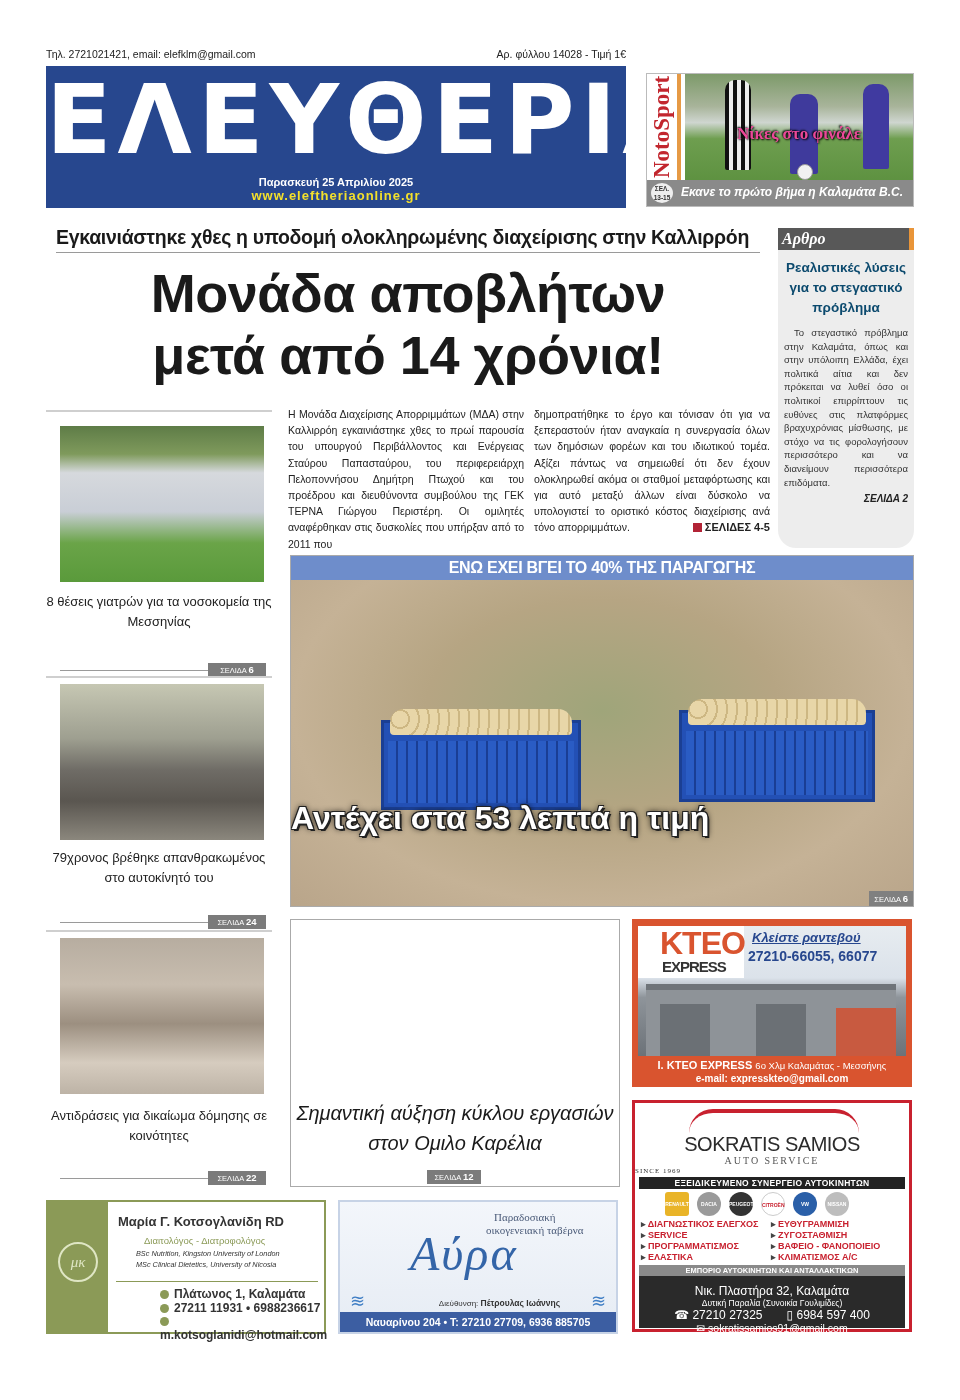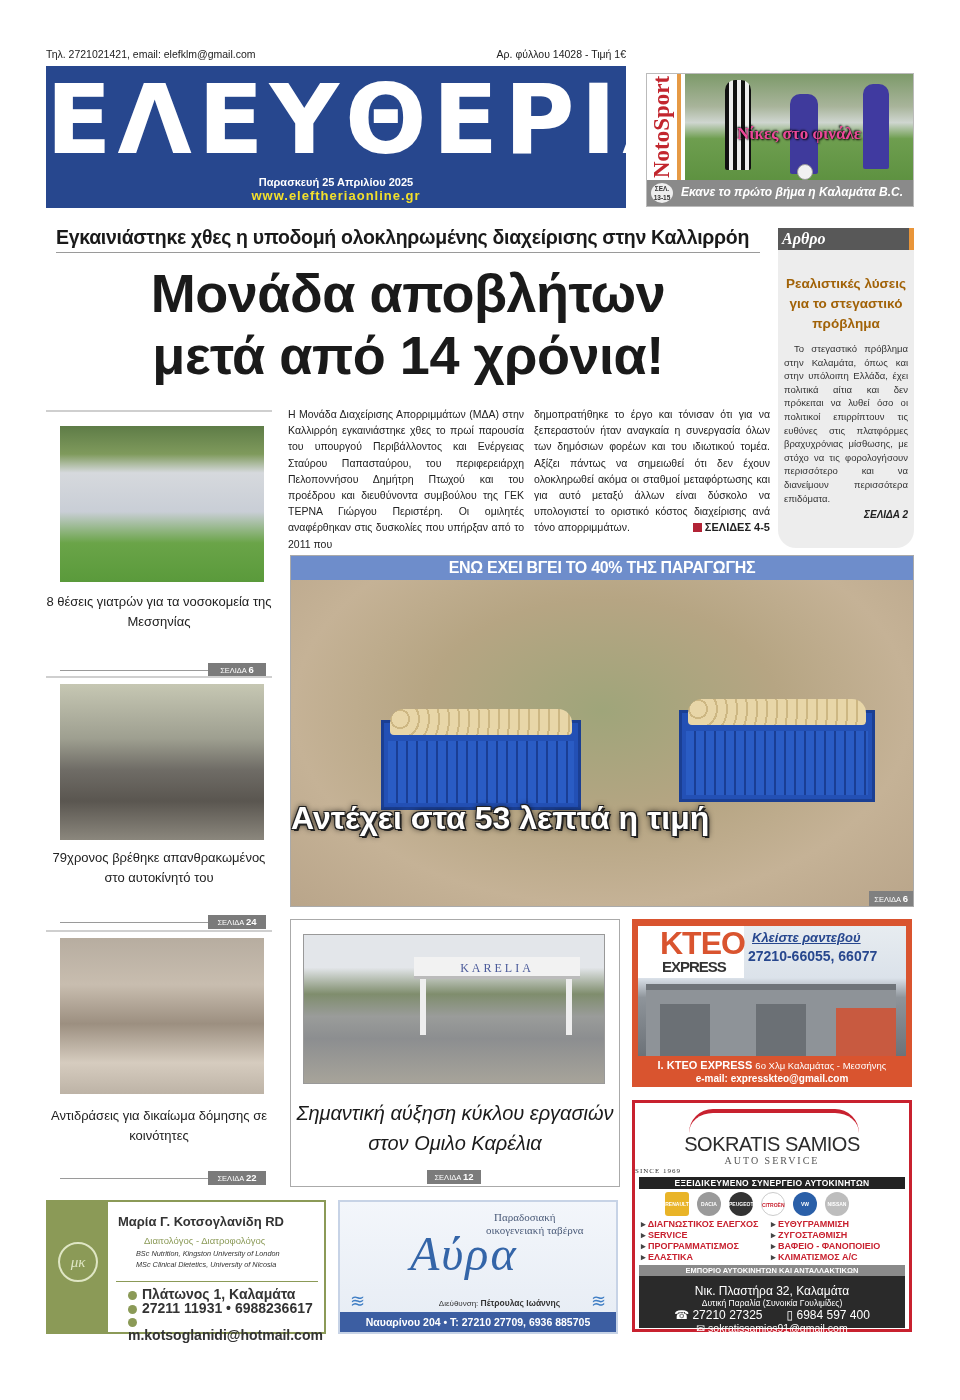--- a/index.html
+++ b/index.html
@@ -32,21 +32,21 @@
   .headline { left: 46px; top: 262px; width: 724px; text-align: center; font-family: "Liberation Sans", sans-serif; font-weight: bold; font-size: 54px; line-height: 62px; color: #1a1a1a; letter-spacing: -0.5px; }
 
   
   .body-text { top: 406px; width: 236px; font-size: 10.5px; line-height: 16.2px; color: #222; text-align: justify; }
   .pages-ref { font-weight: bold; font-size: 11px; float: right; }
   .pages-ref .sq { display: inline-block; width: 9px; height: 9px; background: #b22336; margin-right: 3px; vertical-align: -1px; }
 
   
   .arthro { left: 778px; top: 228px; width: 136px; height: 320px; background: #ededed; border-radius: 18px; }
   .arthro-head { height: 22px; background: #585858; color: #fff; font-family: "Liberation Serif", serif; font-style: italic; font-weight: bold; font-size: 16px; padding-left: 4px; line-height: 22px; border-right: 5px solid #e99539; }
-  .arthro-title { margin-top: 24px; text-align: center; font-size: 13.5px; font-weight: bold; line-height: 20px; color: #a16207; }
+  .arthro-title { margin-top: 8px; text-align: center; font-size: 13.5px; font-weight: bold; line-height: 20px; color: #0c4a6e; }
   .arthro-text { margin: 8px 6px 0 6px; font-size: 9.5px; line-height: 13.6px; color: #333; text-align: justify; text-indent: 10px; }
   .arthro-page { margin: 4px 6px 0 6px; text-align: right; font-size: 10px; font-style: italic; font-weight: bold; color: #222; }
 
   
   .lbox { left: 46px; width: 226px; border-top: 2px solid #cfcfcf; }
   .lphoto { position: absolute; left: 14px; width: 204px; }
   .lcap { position: absolute; left: 0; width: 226px; text-align: center; font-size: 13px; line-height: 20px; color: #222; }
   .lrule { position: absolute; left: 14px; width: 148px; height: 1px; background: #9a9a9a; }
   .lpg { position: absolute; left: 208px; width: 58px; height: 14px; background: #7b7b7b; color: #fff; font-size: 7.5px; line-height: 14px; text-align: center; }
   .lpg b { font-size: 9.5px; }
@@ -105,21 +105,21 @@
   .sam-mail { font-size: 10.5px; line-height: 12px; }
 
   
   .kots { left: 46px; top: 1200px; width: 280px; height: 134px; border: 2px solid #8b9a57; background: #fff; }
   .kots-side { position: absolute; left: 0; top: 0; width: 60px; height: 100%; background: #8b9a57; }
   .kots-apple { position: absolute; left: 10px; top: 40px; width: 40px; height: 40px; border: 2px solid #dfe6c4; border-radius: 50%; color: #dfe6c4; font-family: "Liberation Serif", serif; font-style: italic; font-size: 15px; text-align: center; line-height: 36px; }
   .kots-name { position: absolute; left: 70px; top: 12px; font-size: 13px; font-weight: bold; color: #333; }
   .kots-role { position: absolute; left: 96px; top: 33px; font-size: 9.5px; color: #8b9a57; }
   .kots-edu { position: absolute; left: 88px; top: 47px; font-size: 7.3px; font-style: italic; color: #333; line-height: 10.5px; }
   .kots-rule { position: absolute; left: 68px; right: 6px; top: 79px; height: 1px; background: #8b9a57; }
-  .kots-info { position: absolute; left: 80px; top: 86px; font-size: 14px; font-weight: bold; color: #333; line-height: 13.5px; }
+  .kots-info { position: absolute; left: 112px; top: 86px; font-size: 12px; font-weight: bold; color: #333; line-height: 13.5px; }
   .kots-info .ic { display: inline-block; width: 9px; height: 9px; border-radius: 50%; background: #8b9a57; margin-right: 5px; vertical-align: -1px; }
 
   
   .avra { left: 338px; top: 1200px; width: 280px; height: 134px; border: 2px solid #c7d3e6; background: linear-gradient(180deg, #f3f6fb 0%, #e6ecf4 100%); }
   .avra-tag { position: absolute; left: 154px; top: 8px; font-family: "Liberation Serif", serif; font-size: 11px; color: #4a5a78; line-height: 14px; }
   .avra-tag2 { position: absolute; left: 146px; top: 22px; font-family: "Liberation Serif", serif; font-size: 11px; color: #4a5a78; }
   .avra-logo { position: absolute; left: 70px; top: 24px; font-family: "Liberation Serif", serif; font-style: italic; font-size: 48px; color: #3465a8; letter-spacing: 2px; }
   .avra-dir { position: absolute; left: 0; right: 0; top: 96px; text-align: center; font-size: 8px; color: #333; padding-left: 43px; }
   .avra-dir b { font-size: 8.5px; }
   .avra-wave-l, .avra-wave-r { position: absolute; top: 88px; color: #3e7dc4; font-size: 18px; }
@@ -205,25 +205,20 @@
         <div class="slots"></div>
       </div>
   </div>
   <div class="feature-title">
     <div>Αντέχει στα 53 λεπτά η τιμή</div>
   </div>
   <div class="feature-pg"><span>ΣΕΛΙΔΑ</span> <b>6</b></div>
 </div>
 
 <div class="abs karelia">
-  <div class="kar-photo">
-    <div class="kar-canopy">KARELIA</div>
-    <div class="kar-post" style="left:116px"></div>
-    <div class="kar-post" style="left:262px"></div>
-  </div>
   <div class="kar-cap">Σημαντική αύξηση κύκλου εργασιών στον Ομιλο Καρέλια</div>
   <div class="kar-pg"><span>ΣΕΛΙΔΑ</span> <b>12</b></div>
 </div>
 
 <div class="abs kteo">
   <div class="kteo-photo">
     <div class="kteo-bldg">
         <div class="door" style="left:14px"></div>
         <div class="door" style="left:110px"></div>
         <div class="side"></div>

